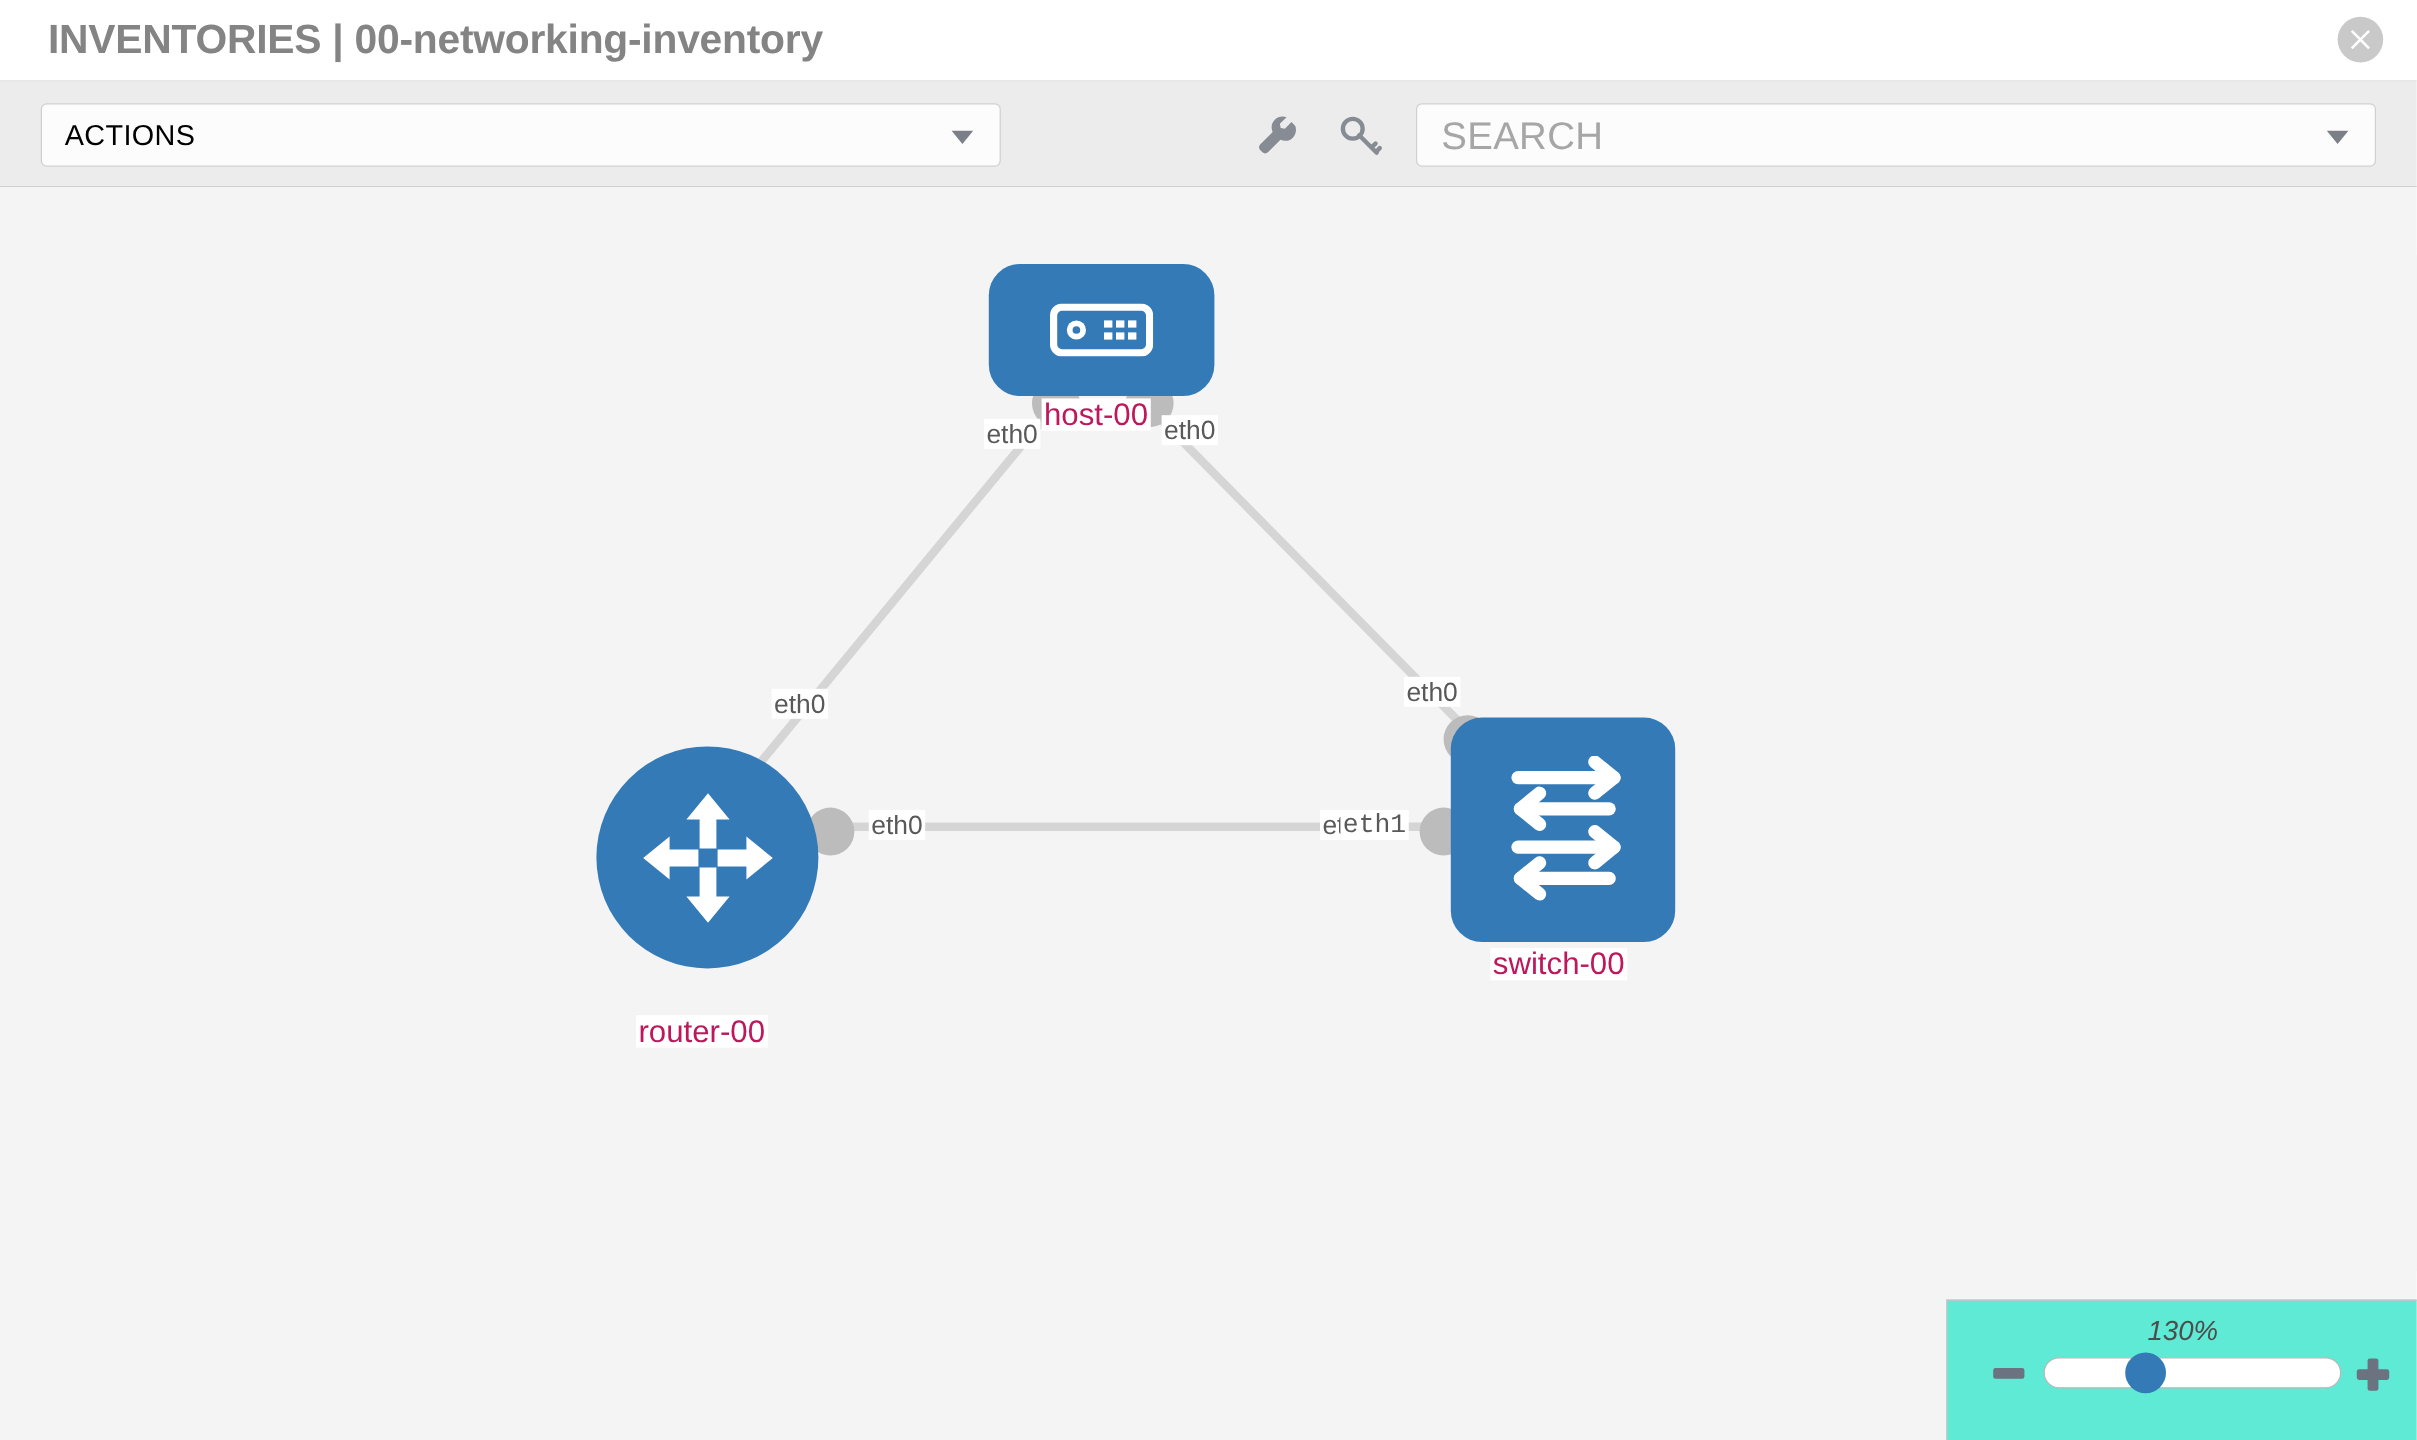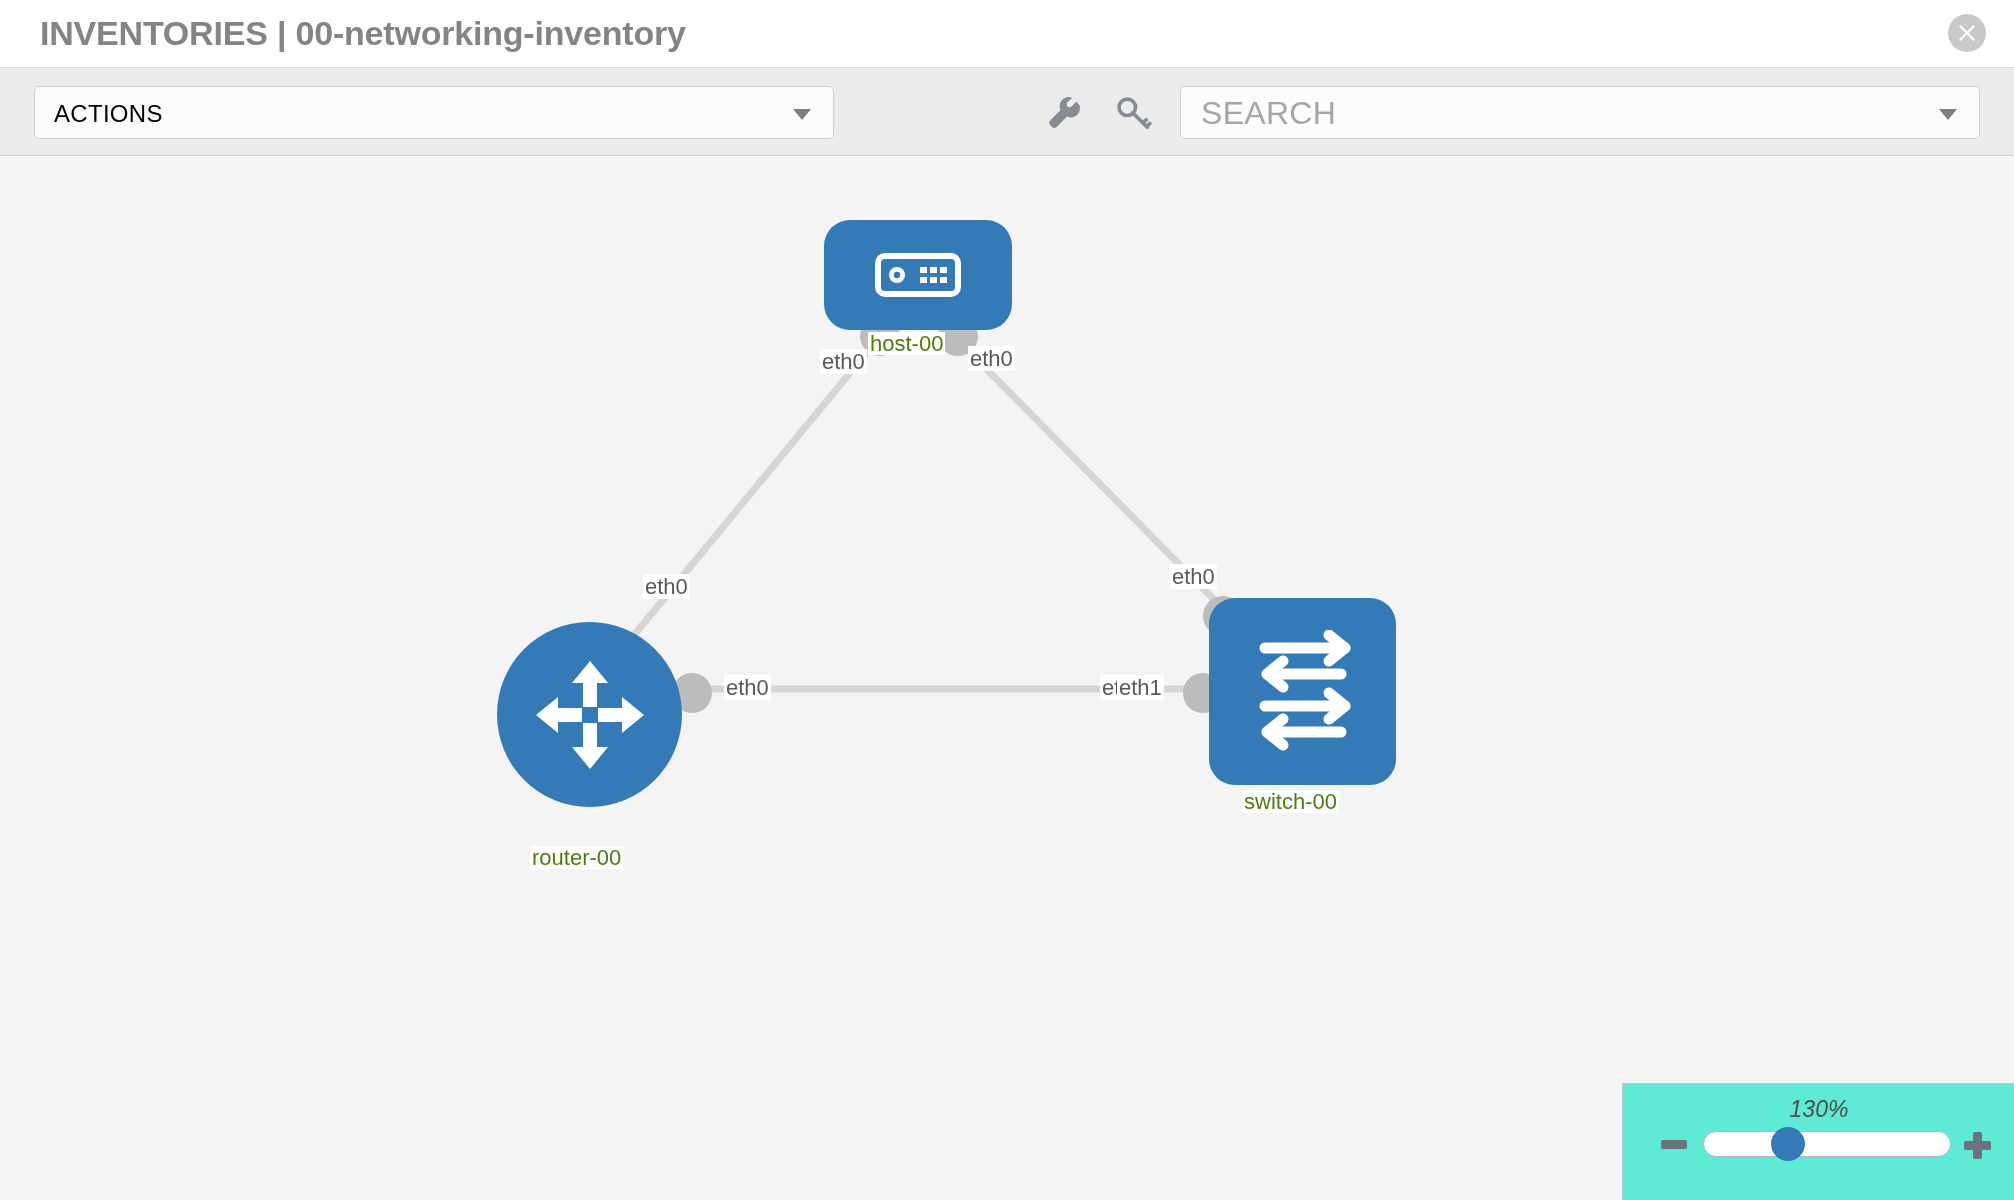--- a/index.html
+++ b/index.html
@@ -157,22 +157,22 @@
     position: absolute;
     left: 0; top: 0;
     background: #337ab7;
     display: flex;
     align-items: center;
     justify-content: center;
   }
   .node-label {
     position: absolute;
     white-space: nowrap;
-    font-size: 22px;
-    color: #4d7c0f;
+    font-size: 26px;
+    color: #be185d;
     background: #ffffff;
     line-height: 1.05;
     padding: 0 2px;
   }
 
   
   #node-host { left: 824px; top: 64px; width: 188px; height: 110px; }
   #node-host .node-shape { width: 188px; height: 110px; border-radius: 26px; }
   #node-host .node-label { left: 44px; top: 112px; }
 
@@ -402,21 +402,21 @@
     <div class="edge-label" style="left:968px; top:190px;">eth0</div>
 
     <div class="edge-label" style="left:643px; top:418px;">eth0</div>
 
     <div class="edge-label" style="left:1170px; top:408px;">eth0</div>
 
     <div class="edge-label" style="left:724px; top:519px;">eth0</div>
 
     <div class="edge-label" style="left:1100px; top:519px;">eth</div>
 
-    <div class="edge-label" style="left:1117px; top:519px;">eth1</div>
+    <div class="edge-label" style="left:1117px; top:519px;font-family:Liberation Mono, monospace;">eth1</div>
   </div>
 
   <div class="zoom-panel">
     <div class="zoom-value">130%</div>
     <div class="zoom-minus"></div>
     <div class="zoom-track"></div>
     <div class="zoom-thumb"></div>
     <div class="zoom-plus"></div>
   </div>
 

